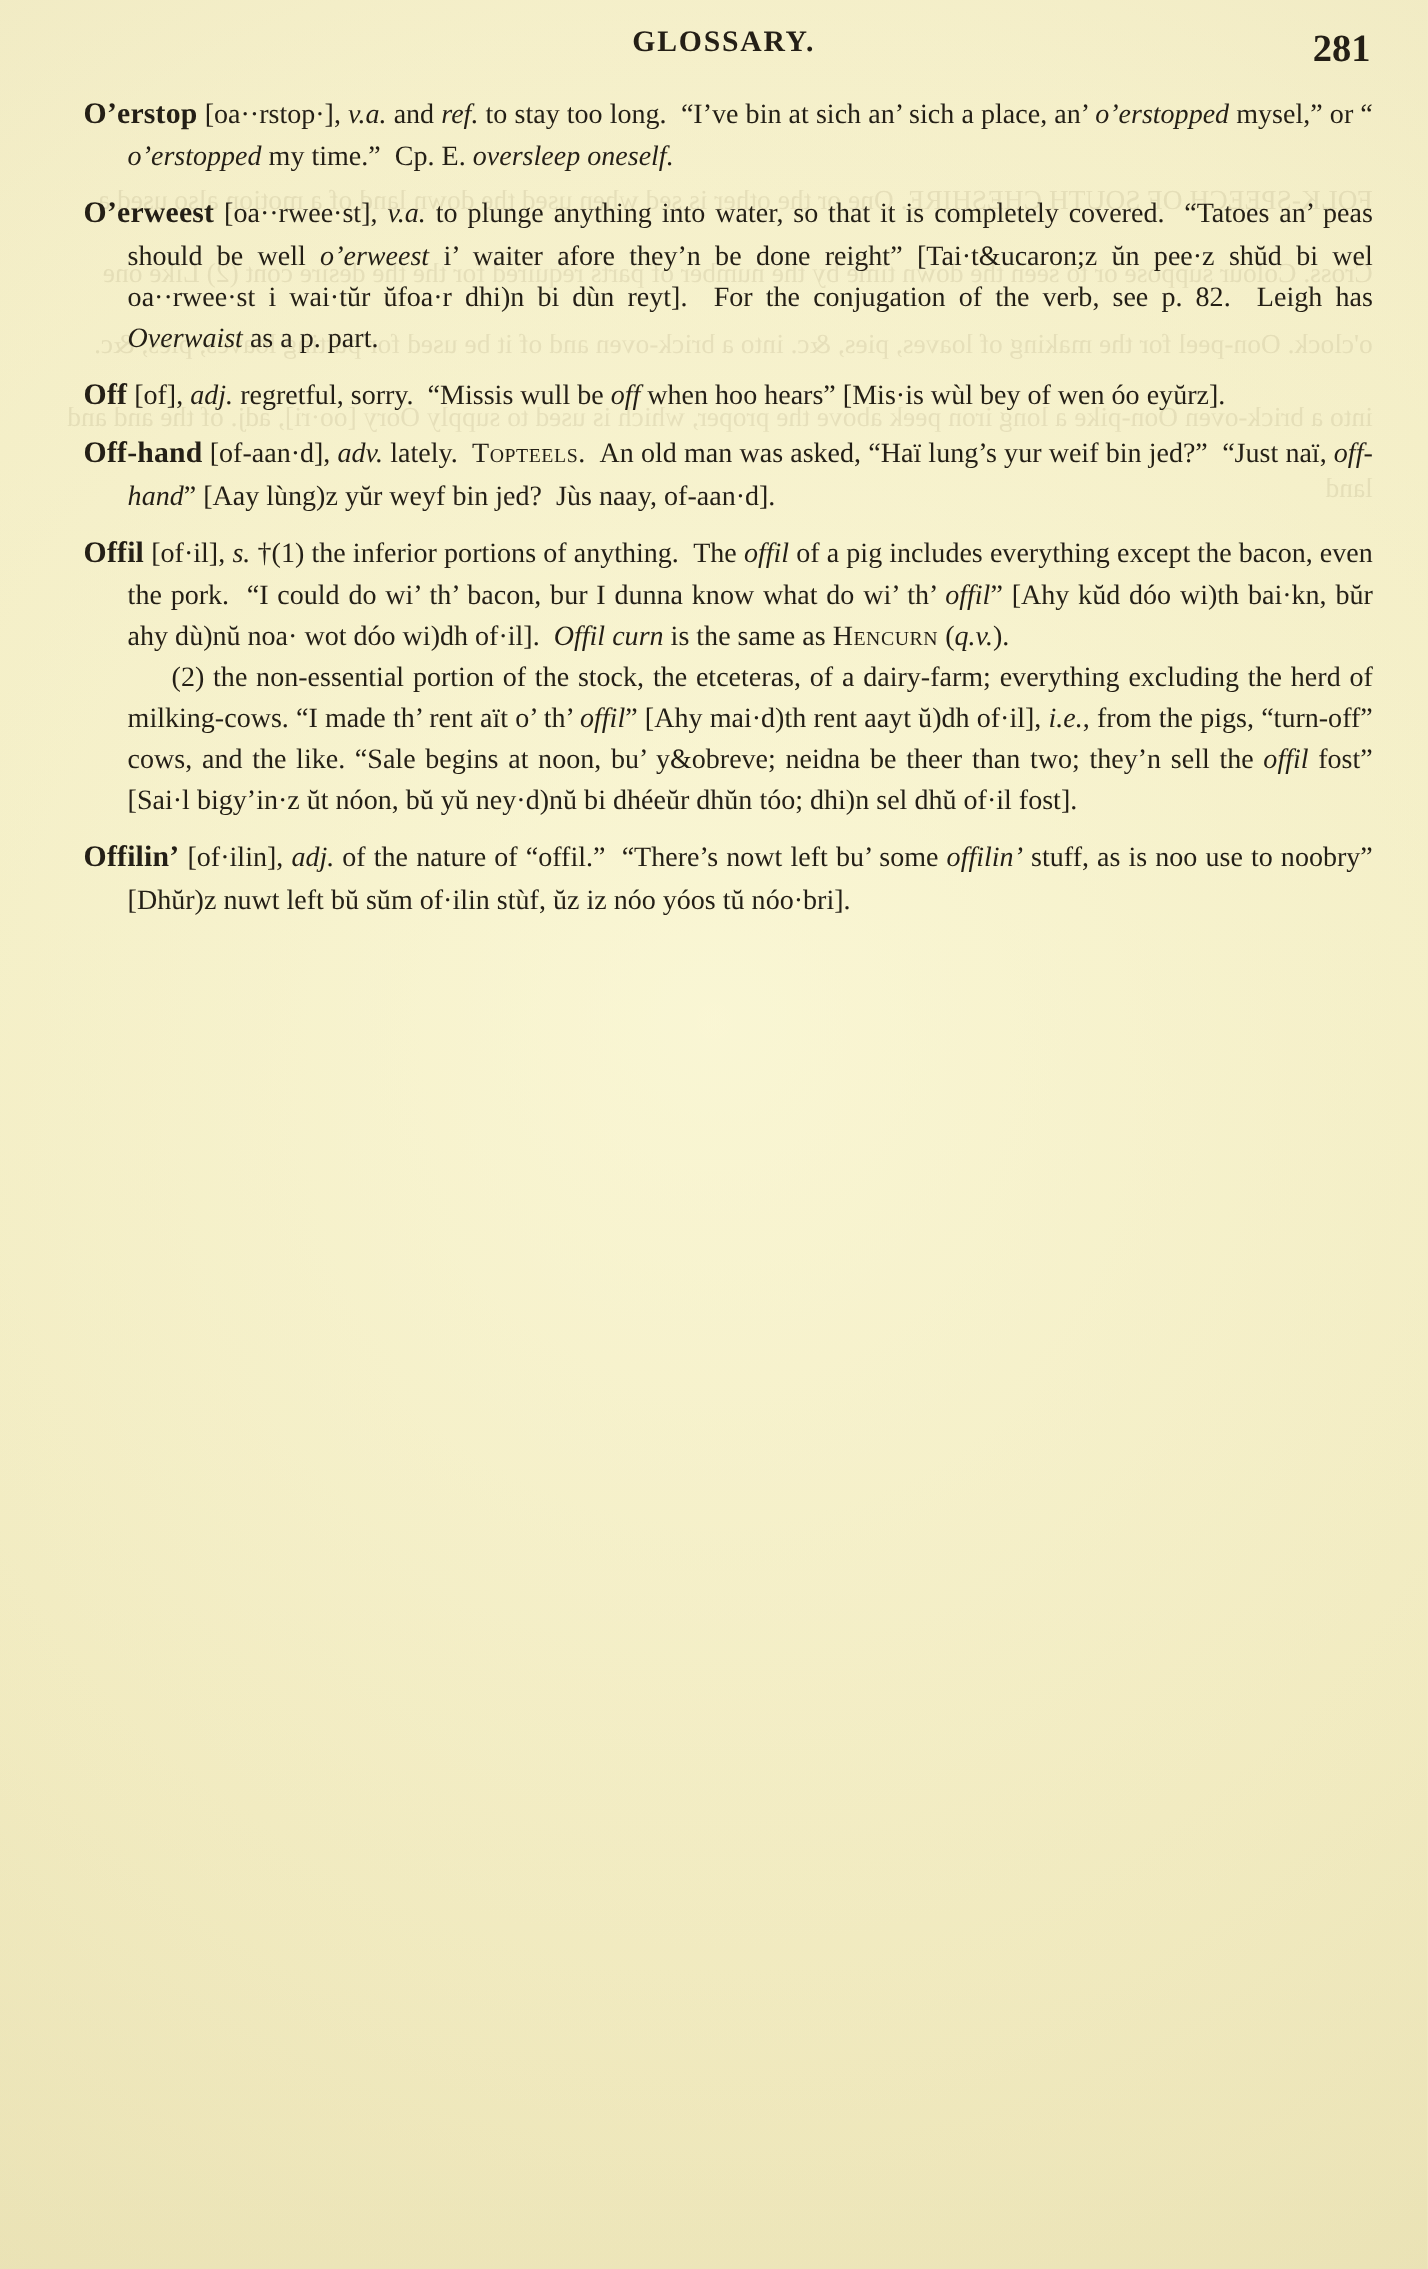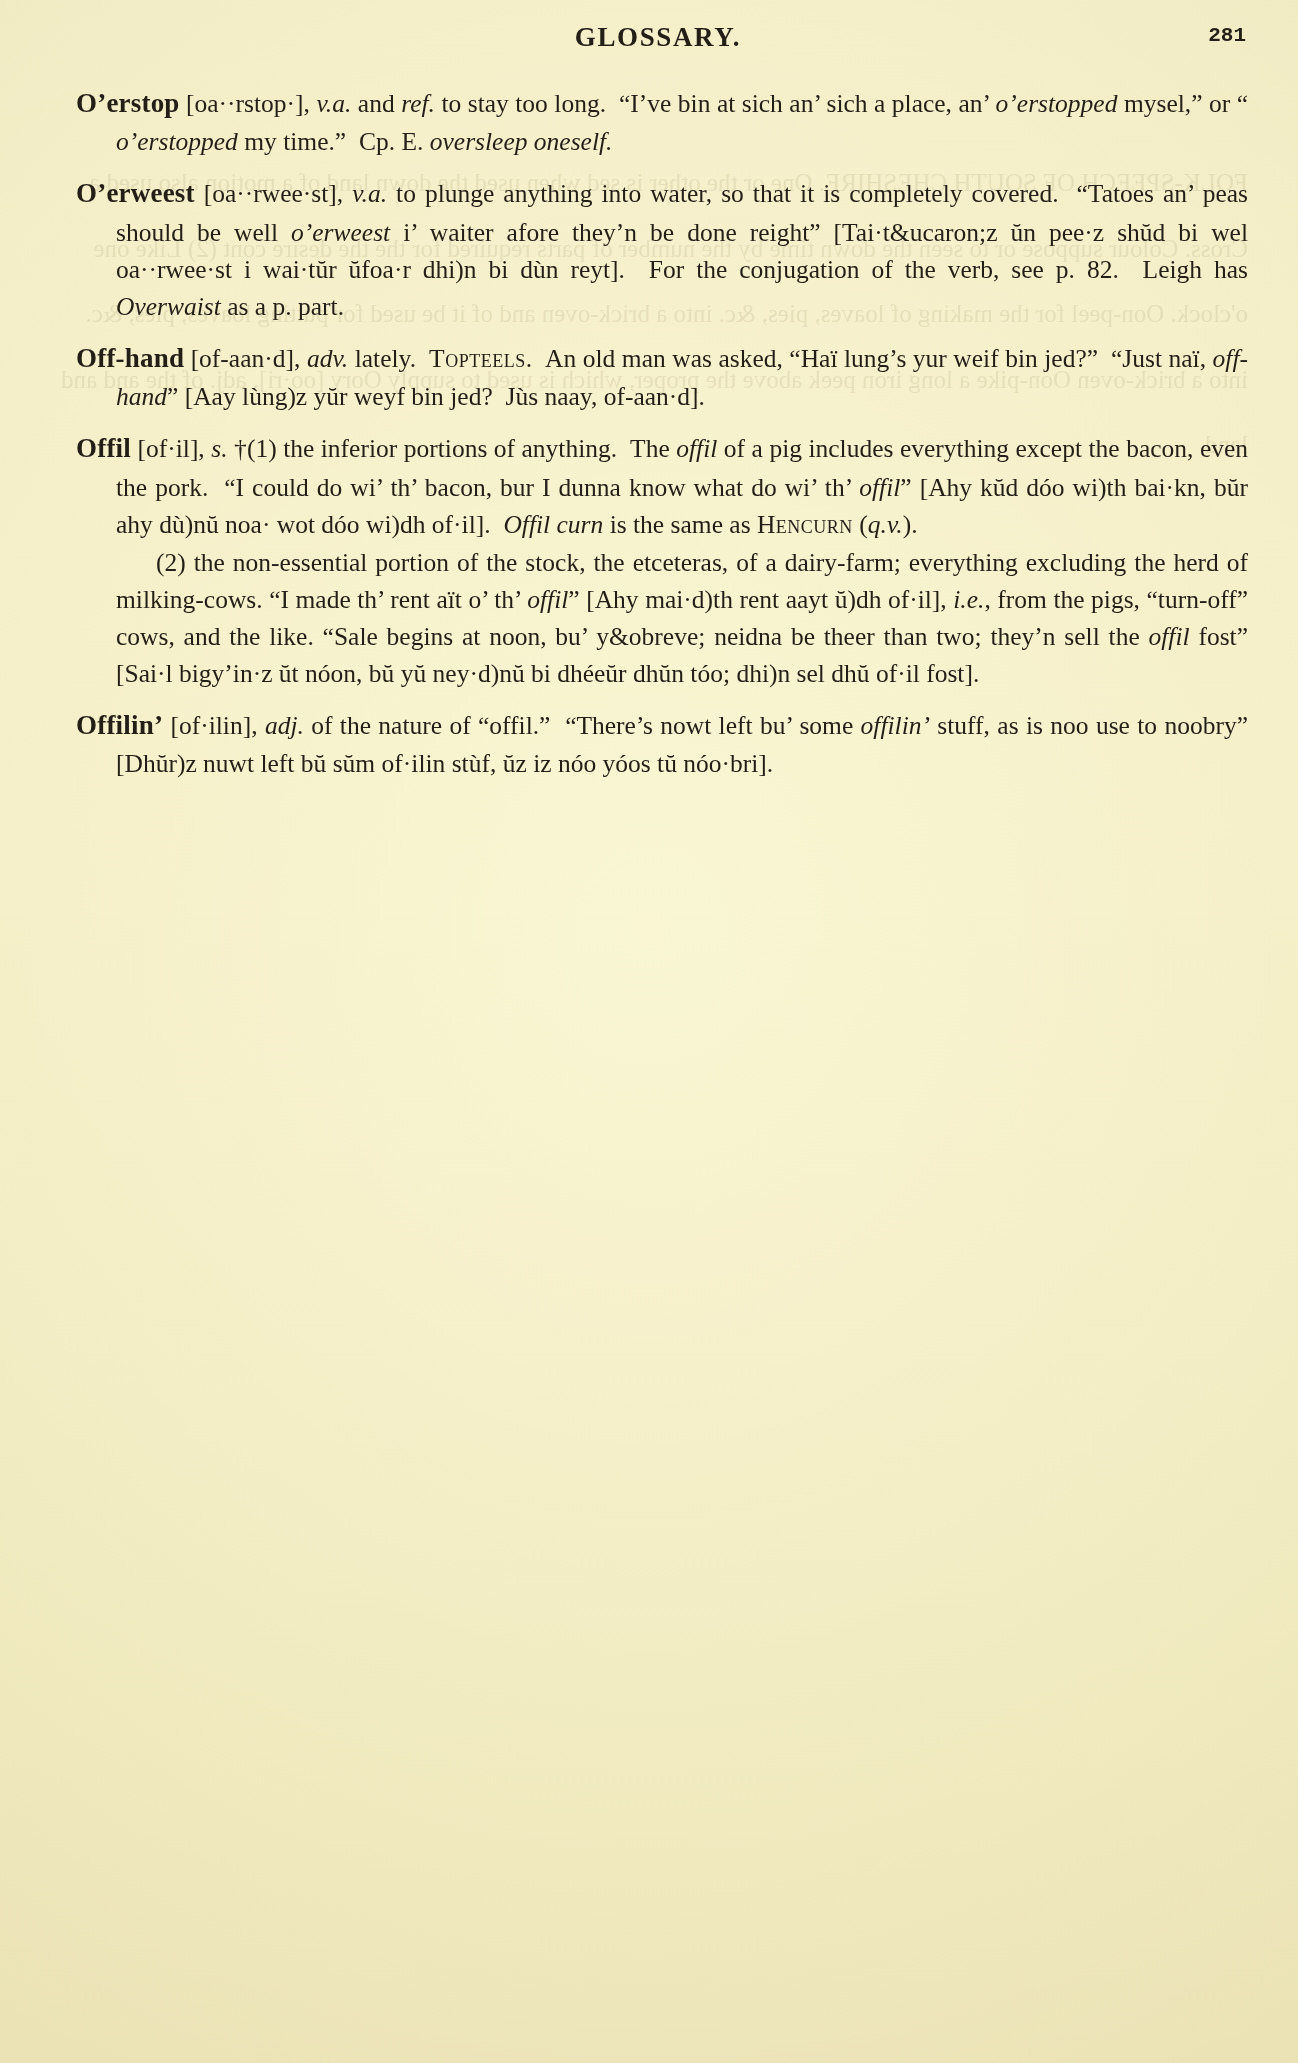--- a/index.html
+++ b/index.html
@@ -41,23 +41,22 @@
     letter-spacing: 1.6px;
     font-weight: bold;
     font-variant: small-caps;
     text-transform: uppercase;
     margin-left: 10px;
   }
   .folio {
     position: absolute;
     right: 8px;
     top: 2px;
-    font-size: 21px;
+    font-size: 35px;
     font-weight: bold;
-    font-family: Liberation Mono, monospace;
   }
   .entries {
     margin-top: 10px;
     padding-right: 6px;
   }
   .entry {
     margin-bottom: 14px;
     font-size: 25.5px;
     line-height: 1.455;
     text-align: justify;
@@ -114,20 +113,23 @@
   </div>
 
   <div class="entries">
     <div class="entry">
       <span><span class="hw">O’erstop</span> [oa··rstop·], <span class="it">v.a.</span> and <span class="it">ref.</span> to stay too long. &nbsp;“I’ve bin at sich an’ sich a place, an’ <span class="it">o’erstopped</span> mysel,” or “ <span class="it">o’erstopped</span> my time.” &nbsp;Cp. E. <span class="it">oversleep oneself.</span></span>
     </div>
     <div class="entry">
       <span><span class="hw">O’erweest</span> [oa··rwee·st], <span class="it">v.a.</span> to plunge anything into water, so that it is completely covered. &nbsp;“Tatoes an’ peas should be well <span class="it">o’erweest</span> i’ waiter afore they’n be done reight” [Tai·t&amp;ucaron;z ŭn pee·z shŭd bi wel oa··rwee·st i wai·tŭr ŭfoa·r dhi)n bi dùn reyt]. &nbsp;For the conjugation of the verb, see p. 82. &nbsp;Leigh has <span class="it">Overwaist</span> as a p. part.</span>
     </div>
     <div class="entry">
+      <span><span class="hw">Off</span> [of], <span class="it">adj.</span> regretful, sorry. &nbsp;“Missis wull be <span class="it">off</span> when hoo hears” [Mis·is wùl bey of wen óo eyŭrz].</span>
+    </div>
+    <div class="entry">
       <span><span class="hw">Off-hand</span> [of-aan·d], <span class="it">adv.</span> lately. &nbsp;<span class="sc">Topteels</span>. &nbsp;An old man was asked, “Haï lung’s yur weif bin jed?” &nbsp;“Just naï, <span class="it">off-hand</span>” [Aay lùng)z yŭr weyf bin jed? &nbsp;Jùs naay, of-aan·d].</span>
     </div>
     <div class="entry">
       <span><span class="hw">Offil</span> [of·il], <span class="it">s.</span> †(1) the inferior portions of anything. &nbsp;The <span class="it">offil</span> of a pig includes everything except the bacon, even the pork. &nbsp;“I could do wi’ th’ bacon, bur I dunna know what do wi’ th’ <span class="it">offil</span>” [Ahy kŭd dóo wi)th bai·kn, bŭr ahy dù)nŭ noa· wot dóo wi)dh of·il]. &nbsp;<span class="it">Offil curn</span> is the same as <span class="sc">Hencurn</span> (<span class="it">q.v.</span>).</span>
       <span class="para2">(2) the non-essential portion of the stock, the etceteras, of a dairy-farm; everything excluding the herd of milking-cows. “I made th’ rent aït o’ th’ <span class="it">offil</span>” [Ahy mai·d)th rent aayt ŭ)dh of·il], <span class="it">i.e.</span>, from the pigs, “turn-off” cows, and the like. “Sale begins at noon, bu’ y&amp;obreve; neidna be theer than two; they’n sell the <span class="it">offil</span> fost” [Sai·l bigy’in·z ŭt nóon, bŭ yŭ ney·d)nŭ bi dhéeŭr dhŭn tóo; dhi)n sel dhŭ of·il fost].</span>
     </div>
     <div class="entry">
       <span><span class="hw">Offilin’</span> [of·ilin], <span class="it">adj.</span> of the nature of “offil.” &nbsp;“There’s nowt left bu’ some <span class="it">offilin’</span> stuff, as is noo use to noobry” [Dhŭr)z nuwt left bŭ sŭm of·ilin stùf, ŭz iz nóo yóos tŭ nóo·bri].</span>
     </div>
   </div>

